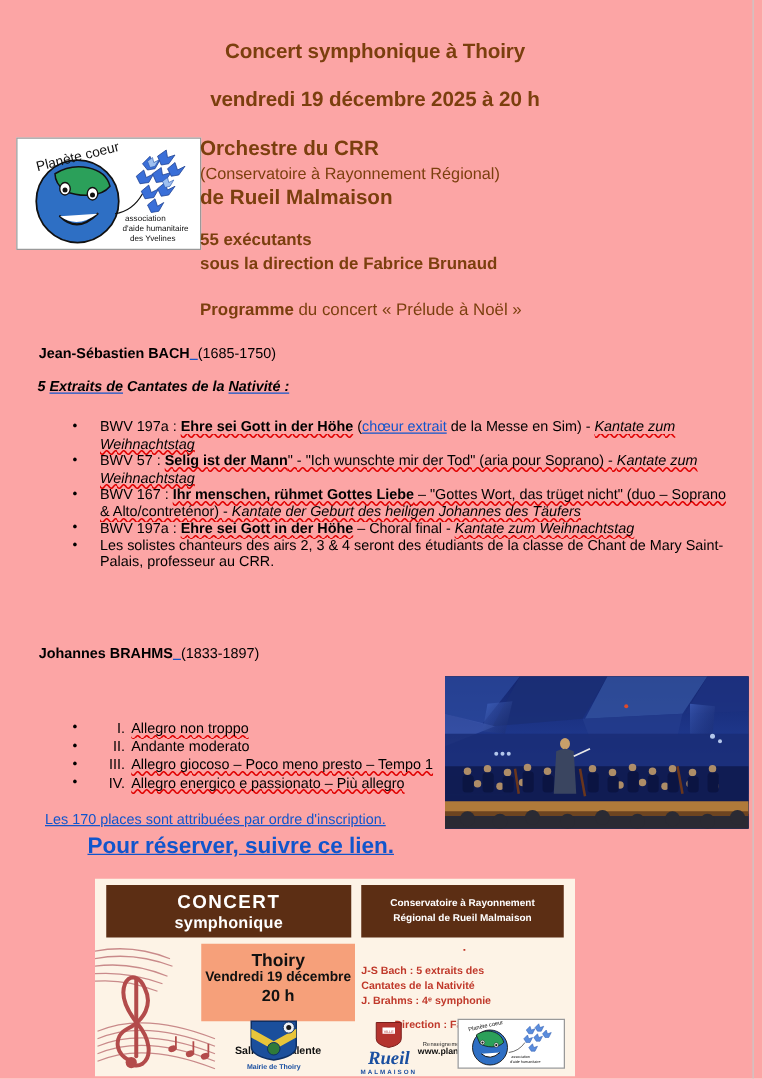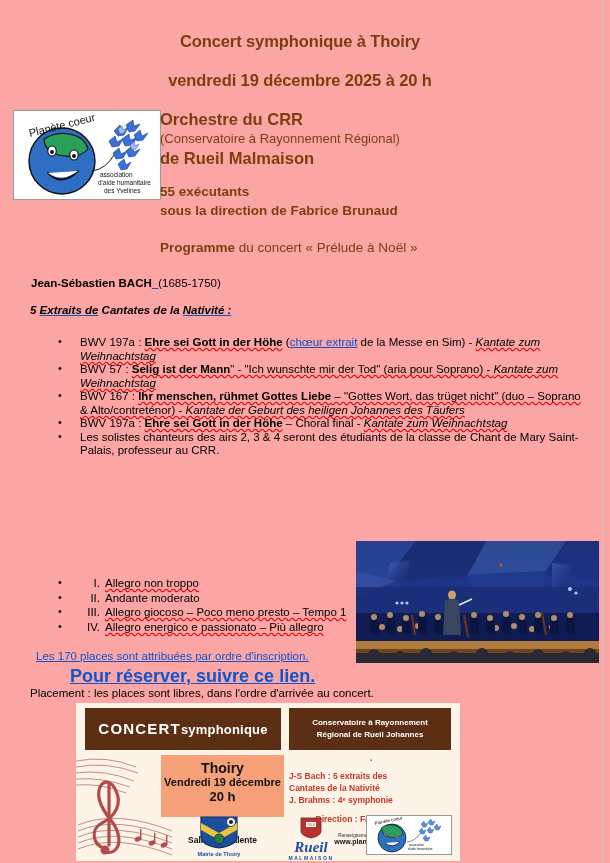--- a/index.html
+++ b/index.html
@@ -92,21 +92,21 @@
     overflow:hidden; background:#0d1a4a;
   }
 
   
   .poster {
     position:absolute; left:76px; top:703px; width:384px; height:158px;
     background:#fdf3e6; overflow:hidden; border:0;
   }
   .pz { position:absolute; }
   .banner {
-    background:#5C2E14; color:#fff; display:flex; flex-direction:row;
+    background:#5C2E14; color:#fff; display:flex; flex-direction:column;
     align-items:center; justify-content:center; text-align:center;
   }
   .banner .b1 { font-weight:bold; font-size:15px; letter-spacing:1.2px; line-height:16px; }
   .banner .b2 { font-weight:bold; font-size:13px; letter-spacing:0.2px; line-height:15px; }
   .banner2 { background:#5C2E14; color:#fff; padding:6px 7px; }
   .banner2 div { font-weight:bold; font-size:8px; line-height:12px; text-align:center; }
   .peach { background:#F6A07A; }
   .peach .p1 { font-weight:bold; font-size:14px; text-align:center; line-height:16px; color:#111; }
   .peach .p2 { font-weight:bold; font-size:11px; text-align:center; line-height:13px; color:#111; }
   .peach .p3 { font-weight:bold; font-size:13px; text-align:center; line-height:15px; color:#111; }
@@ -196,32 +196,34 @@
       <span>BWV 167 : </span><span class="sp-b">Ihr menschen, rühmet Gottes Liebe</span><span class="sp"> – "Gottes Wort, das trüget nicht" (duo – Soprano &amp; Alto/contreténor) - </span><span class="sp-i">Kantate der Geburt des heiligen Johannes des Täufers</span>
     </li>
     <li>
       <span>BWV 197a : </span><span class="sp-b">Ehre sei Gott in der Höhe</span><span> – Choral final - </span><span class="sp-i">Kantate zum Weihnachtstag</span>
     </li>
     <li>
       <span>Les solistes chanteurs des airs 2, 3 &amp; 4 seront des étudiants de la classe de Chant de Mary Saint-Palais, professeur au CRR.</span>
     </li>
   </ul>
 
+  <div class="composer" style="left:31px; top:517px;">
+    <span>Johannes BRAHMS</span><span class="gapu">&nbsp;&nbsp;</span><span class="yrs">(1833-1897)</span>
+  </div>
 
 
   <ul class="mvts" style="left:40px; top:576px; width:330px;">
     <li><span class="rn">I.</span><span class="sp">Allegro non troppo</span></li>
     <li><span class="rn">II.</span><span>Andante moderato</span></li>
     <li><span class="rn">III.</span><span class="sp">Allegro giocoso – Poco meno presto – Tempo 1</span></li>
     <li><span class="rn">IV.</span><span class="sp">Allegro energico e passionato – Più allegro</span></li>
   </ul>
 
   <div class="link-small" style="left:36px; top:650px;">Les 170 places sont attribuées par ordre d'inscription.</div>
   <div class="link-big" style="left:30px; top:666px;">Pour réserver, suivre ce lien.</div>
-  <div class="plain-note" style="left:30px; top:687px;">Placement : les places sont libres, dans l'ordre d'arrivée au concert.</div>
 
   <div class="photo">
     <svg width="243" height="122" viewBox="0 0 243 122">
       <defs>
         <linearGradient id="sky" x1="0" y1="0" x2="0" y2="1">
           <stop offset="0%" stop-color="#15266e"></stop>
           <stop offset="60%" stop-color="#23409a"></stop>
           <stop offset="100%" stop-color="#101c52"></stop>
         </linearGradient>
         <linearGradient id="beam" x1="0" y1="0" x2="1" y2="1">
@@ -324,21 +326,21 @@
 
   <div class="poster">
 
     <div class="pz banner" style="left:9px; top:5px; width:196px; height:42px;">
       <div class="b1">CONCERT</div>
       <div class="b2">symphonique</div>
     </div>
 
     <div class="pz banner2" style="left:213px; top:5px; width:162px; height:42px; display:flex; flex-direction:column; justify-content:center;">
       <div>Conservatoire à Rayonnement</div>
-      <div>Régional de Rueil Johannes</div>
+      <div>Régional de Rueil Malmaison</div>
     </div>
 
     <div class="pz" style="left:0px; top:50px; width:100px; height:108px;">
       <svg width="100" height="108" viewBox="0 0 100 108">
         <g stroke="#c98a8a" fill="none" stroke-width="1">
           <path d="M0 8 Q30 2 60 14"></path>
             <path d="M0 14 Q30 8 62 20"></path>
           <path d="M0 20 Q28 16 58 28"></path>
             <path d="M0 26 Q26 24 54 34"></path>
           <path d="M0 32 Q24 30 50 40"></path>

